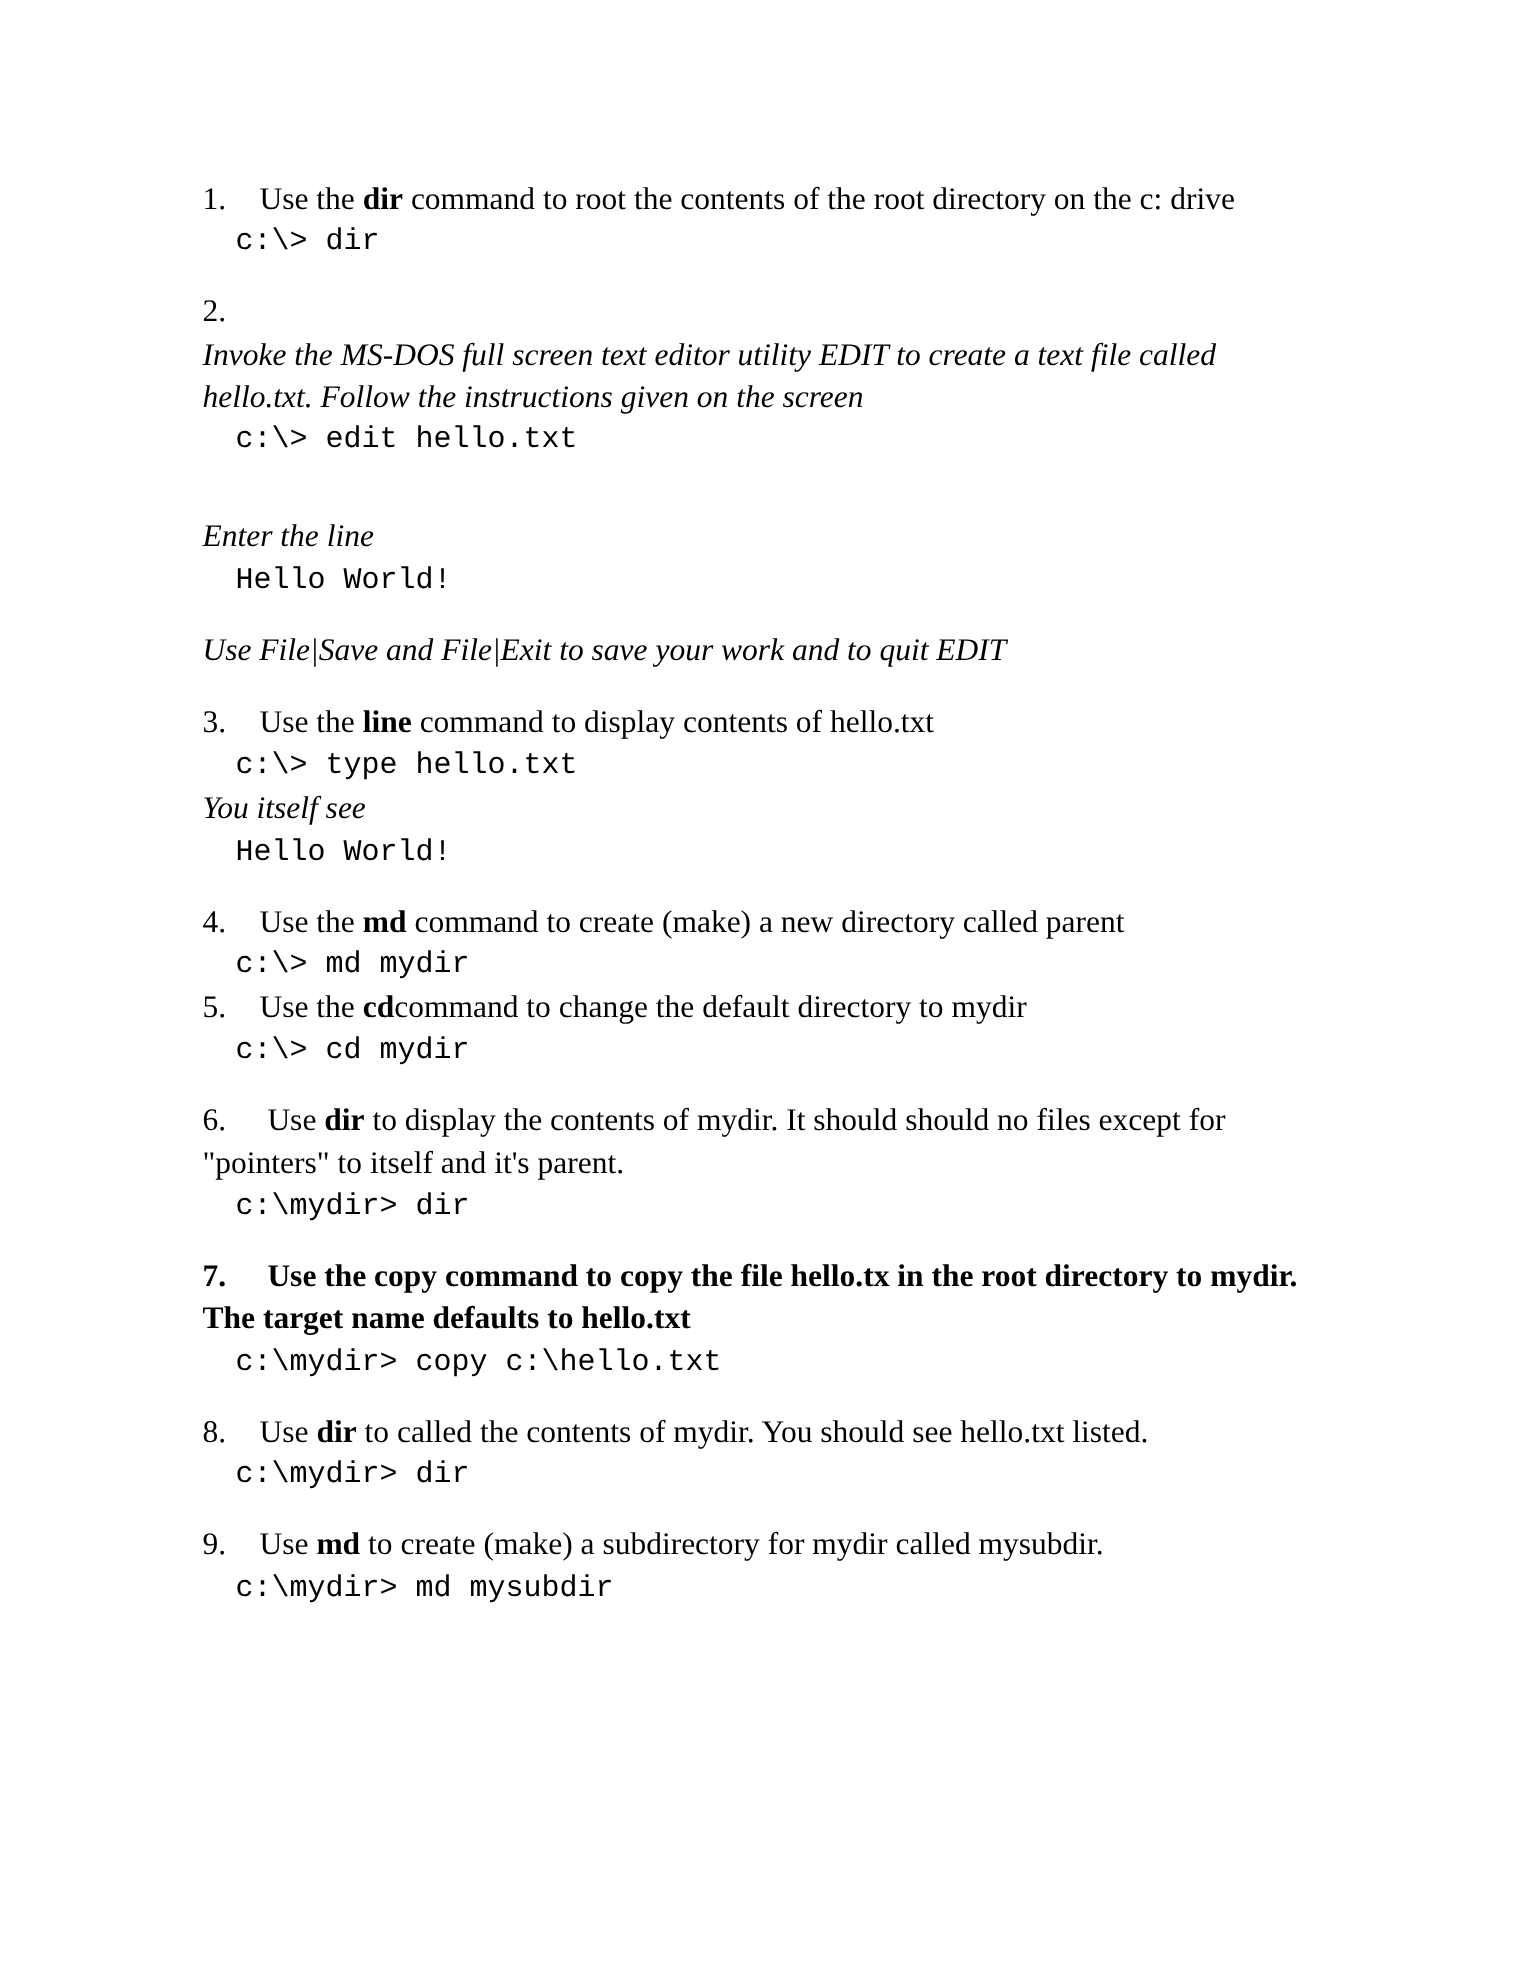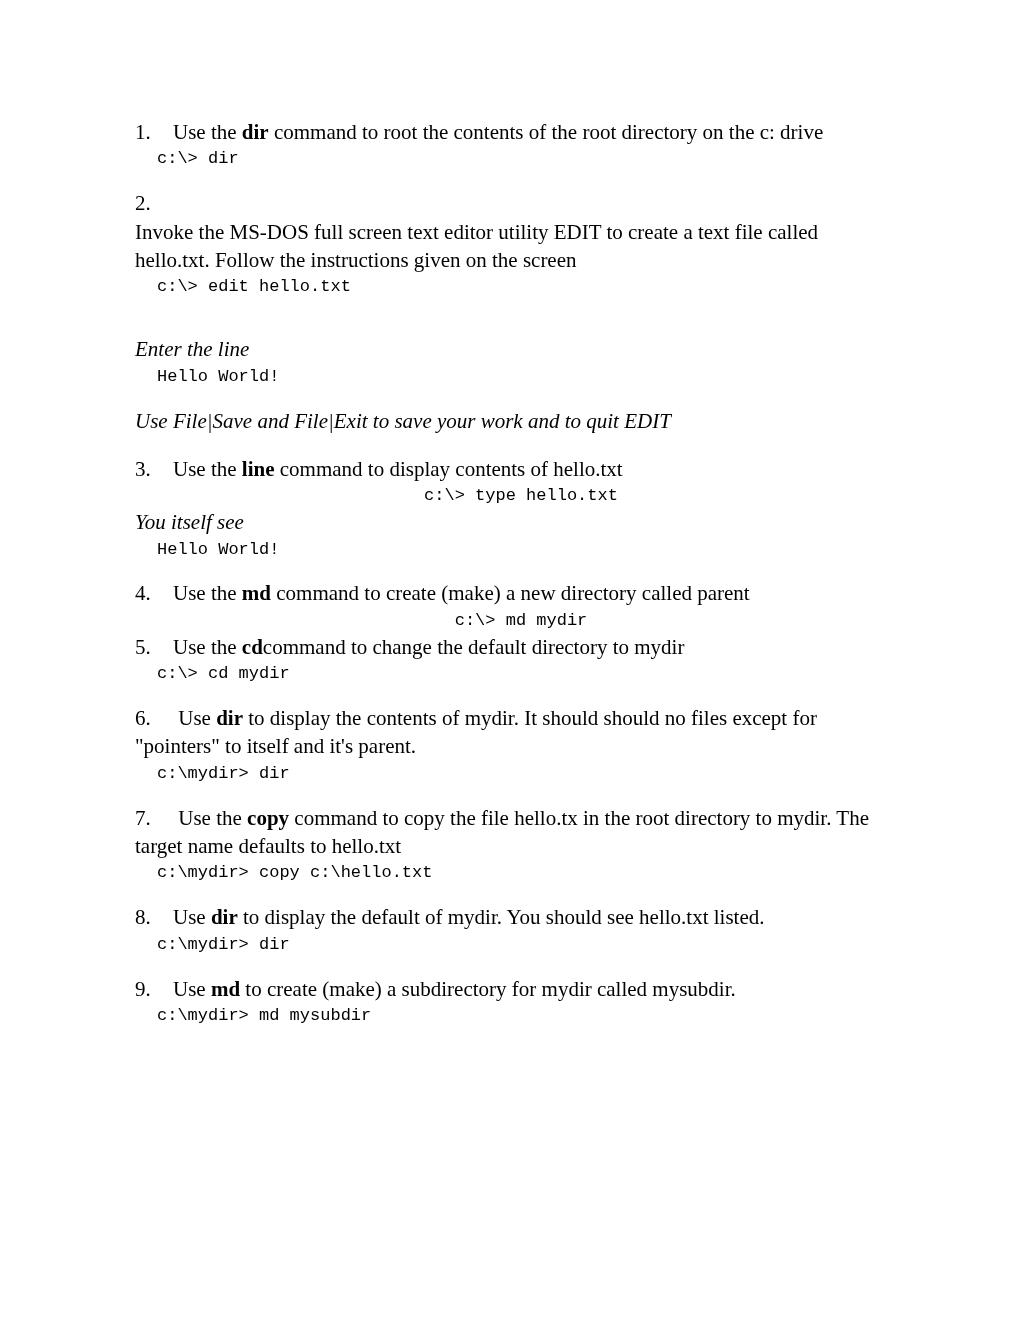--- a/index.html
+++ b/index.html
@@ -19,29 +19,30 @@
     }
     .num {
       width: 38px;
       flex-shrink: 0;
     }
     .body {
       flex: 1;
     }
     .wrap {
       margin-left: -38px;
+      font-style: italic;
     }
     .code {
       font-family: "Courier New", Courier, monospace;
-      font-size: 17px;
+      font-size: 20px;
       white-space: pre;
       margin-left: 22px;
       margin-bottom: 18px;
     }
-    .code.tight-bottom { margin-bottom: 0; text-align: center; }
+    .code.tight-bottom { margin-bottom: 0; }
     .para { margin-bottom: 2px; font-style: italic; }
     .gap { height: 18px; }
   </style>
 </head>
 <body>
 
 <div class="item">
   <div class="num">1.</div>
   <div class="body">
     <span>Use the </span><b>dir</b><span> command to root the contents of the root directory on the c: drive</span>
@@ -93,30 +94,30 @@
 <div class="item" style="display: block; padding-left: 0px;">
 
   <div class="body" style="display: block;"><span style="display: inline-block; width: 38px;">6.</span>
     <span>Use </span><b>dir</b><span> to display the contents of mydir. It should should no files except for "pointers" to itself and it's parent.</span>
   </div>
 </div>
 <div class="code">c:\mydir&gt; dir</div>
 
 <div class="item" style="display: block; padding-left: 0px;">
 
-  <div class="body" style="display: block;"><span style="display: inline-block; width: 38px;">7.</span>
+  <div class="body" style="display: block; font-weight: bold;"><span style="display: inline-block; width: 38px;">7.</span>
     <span>Use the </span><b>copy</b><span> command to copy the file hello.tx in the root directory to mydir. The target name defaults to hello.txt</span>
   </div>
 </div>
 <div class="code">c:\mydir&gt; copy c:\hello.txt</div>
 
 <div class="item">
   <div class="num">8.</div>
   <div class="body">
-    <span>Use </span><b>dir</b><span> to display the default of mydir. You should see hello.txt listed.</span>
+    <span>Use </span><b>dir</b><span> to called the contents of mydir. You should see hello.txt listed.</span>
   </div>
 </div>
 <div class="code">c:\mydir&gt; dir</div>
 
 <div class="item">
   <div class="num">9.</div>
   <div class="body">
     <span>Use </span><b>md</b><span> to create (make) a subdirectory for mydir called mysubdir.</span>
   </div>
 </div>

